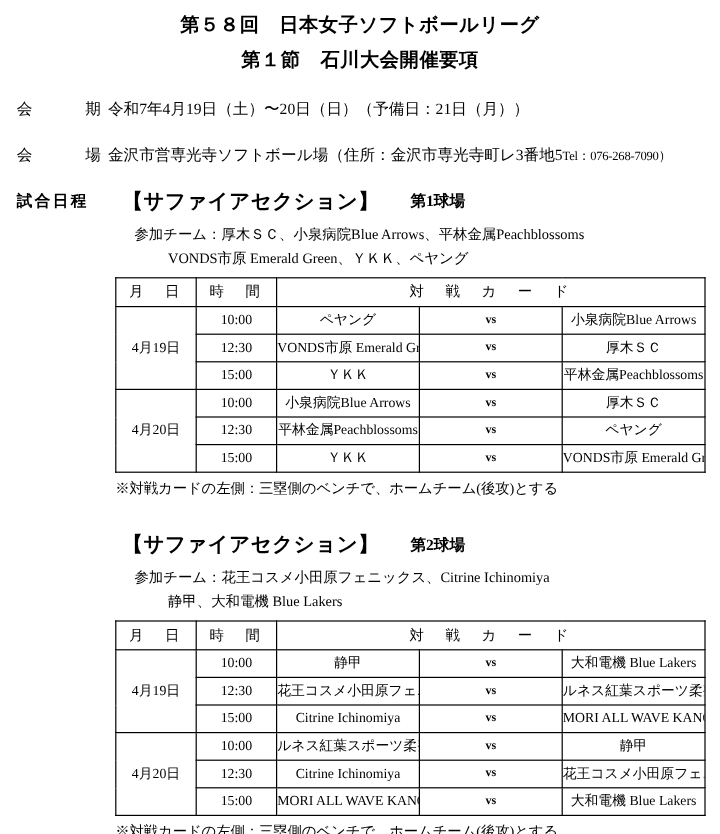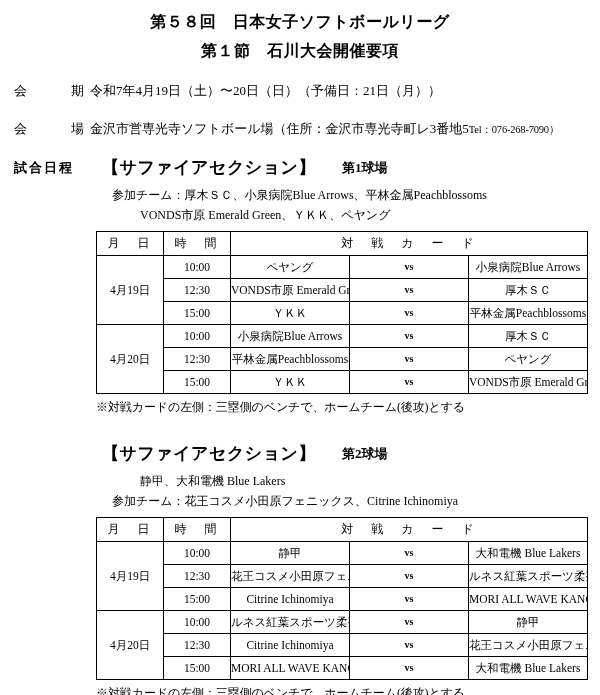--- a/index.html
+++ b/index.html
@@ -250,22 +250,22 @@
   </div>
 
   <div class="section second">
     <div class="section-headline">
       <div class="schedule-label blank">試合日程</div>
       <div class="section-name">【サファイアセクション】</div>
       <div class="field-name">第2球場</div>
     </div>
 
     <div class="teams">
+      <div class="tline">参加チーム：花王コスメ小田原フェニックス、Citrine Ichinomiya</div>
       <div class="tline indent1">静甲、大和電機 Blue Lakers</div>
-      <div class="tline">参加チーム：花王コスメ小田原フェニックス、Citrine Ichinomiya</div>
     </div>
 
     <div class="table-wrap">
       <table class="schedule">
         <thead>
           <tr>
             <th class="col-date">月　日</th>
             <th class="col-time">時　間</th>
             <th class="col-card" colspan="3">対　戦　カ　ー　ド</th>
           </tr>

